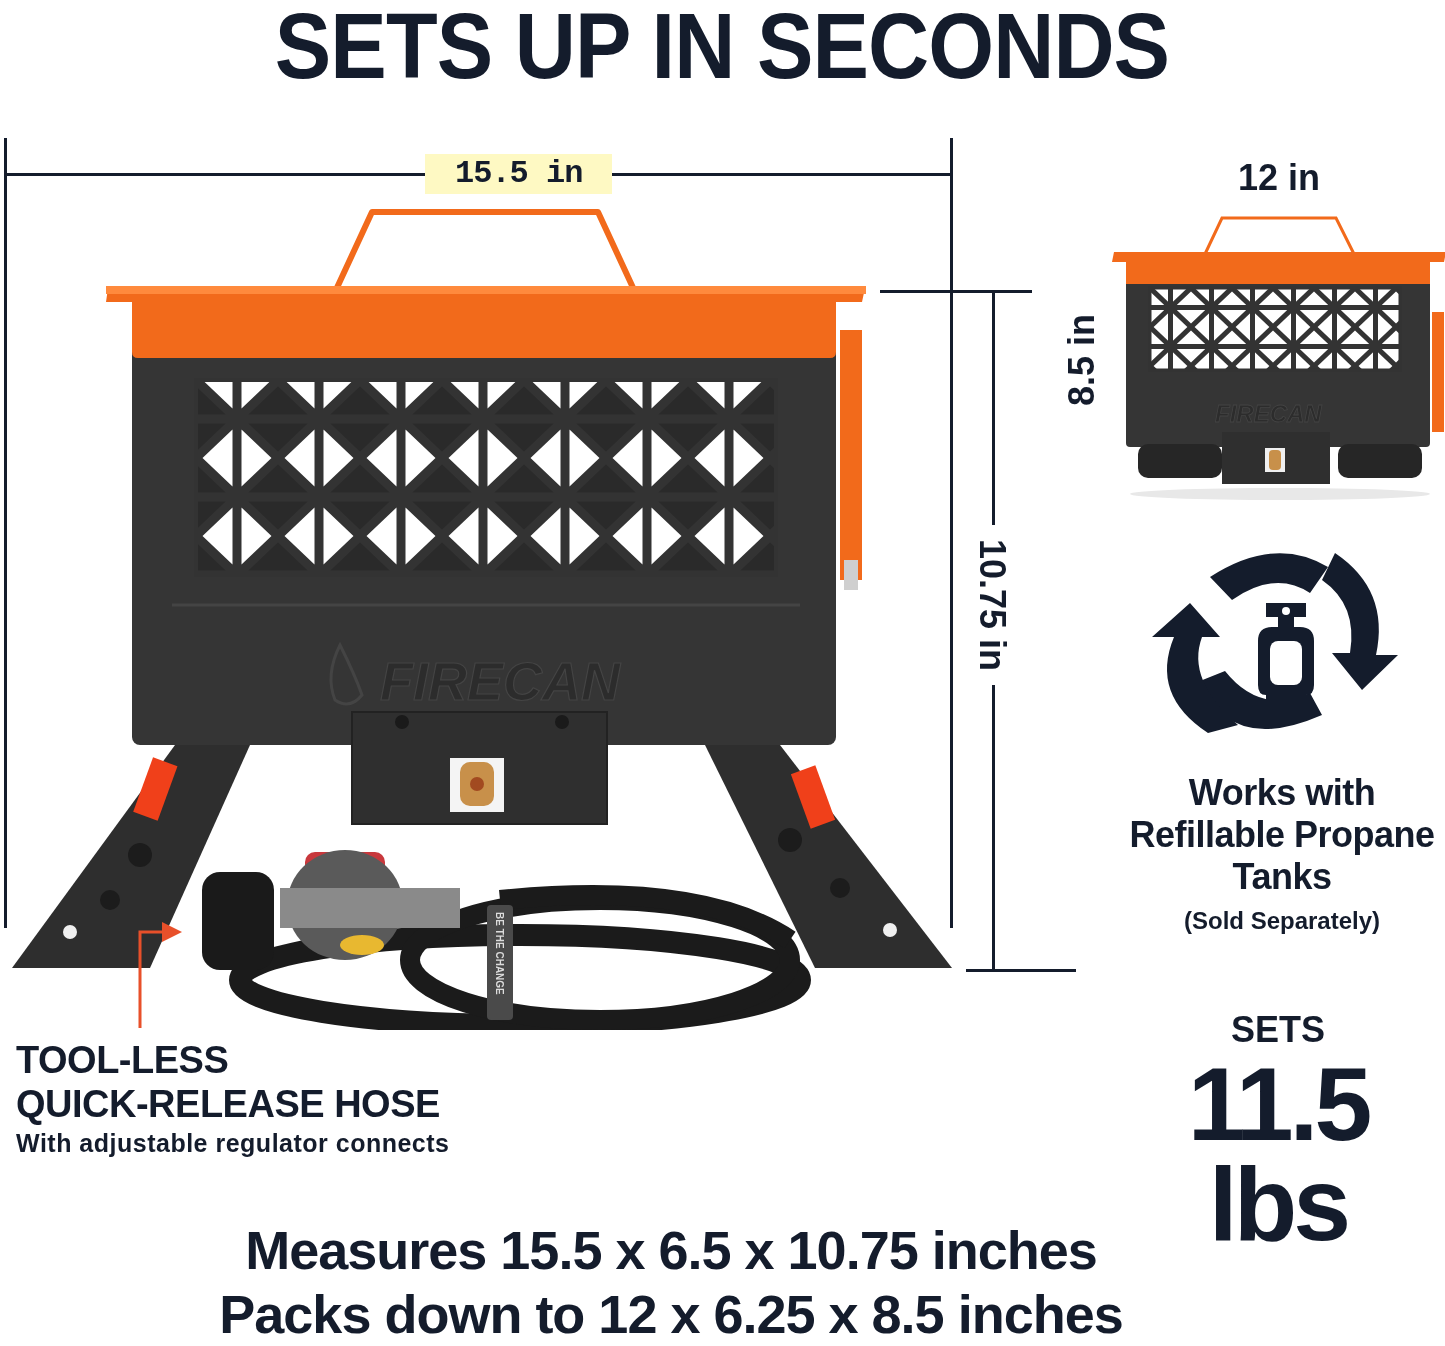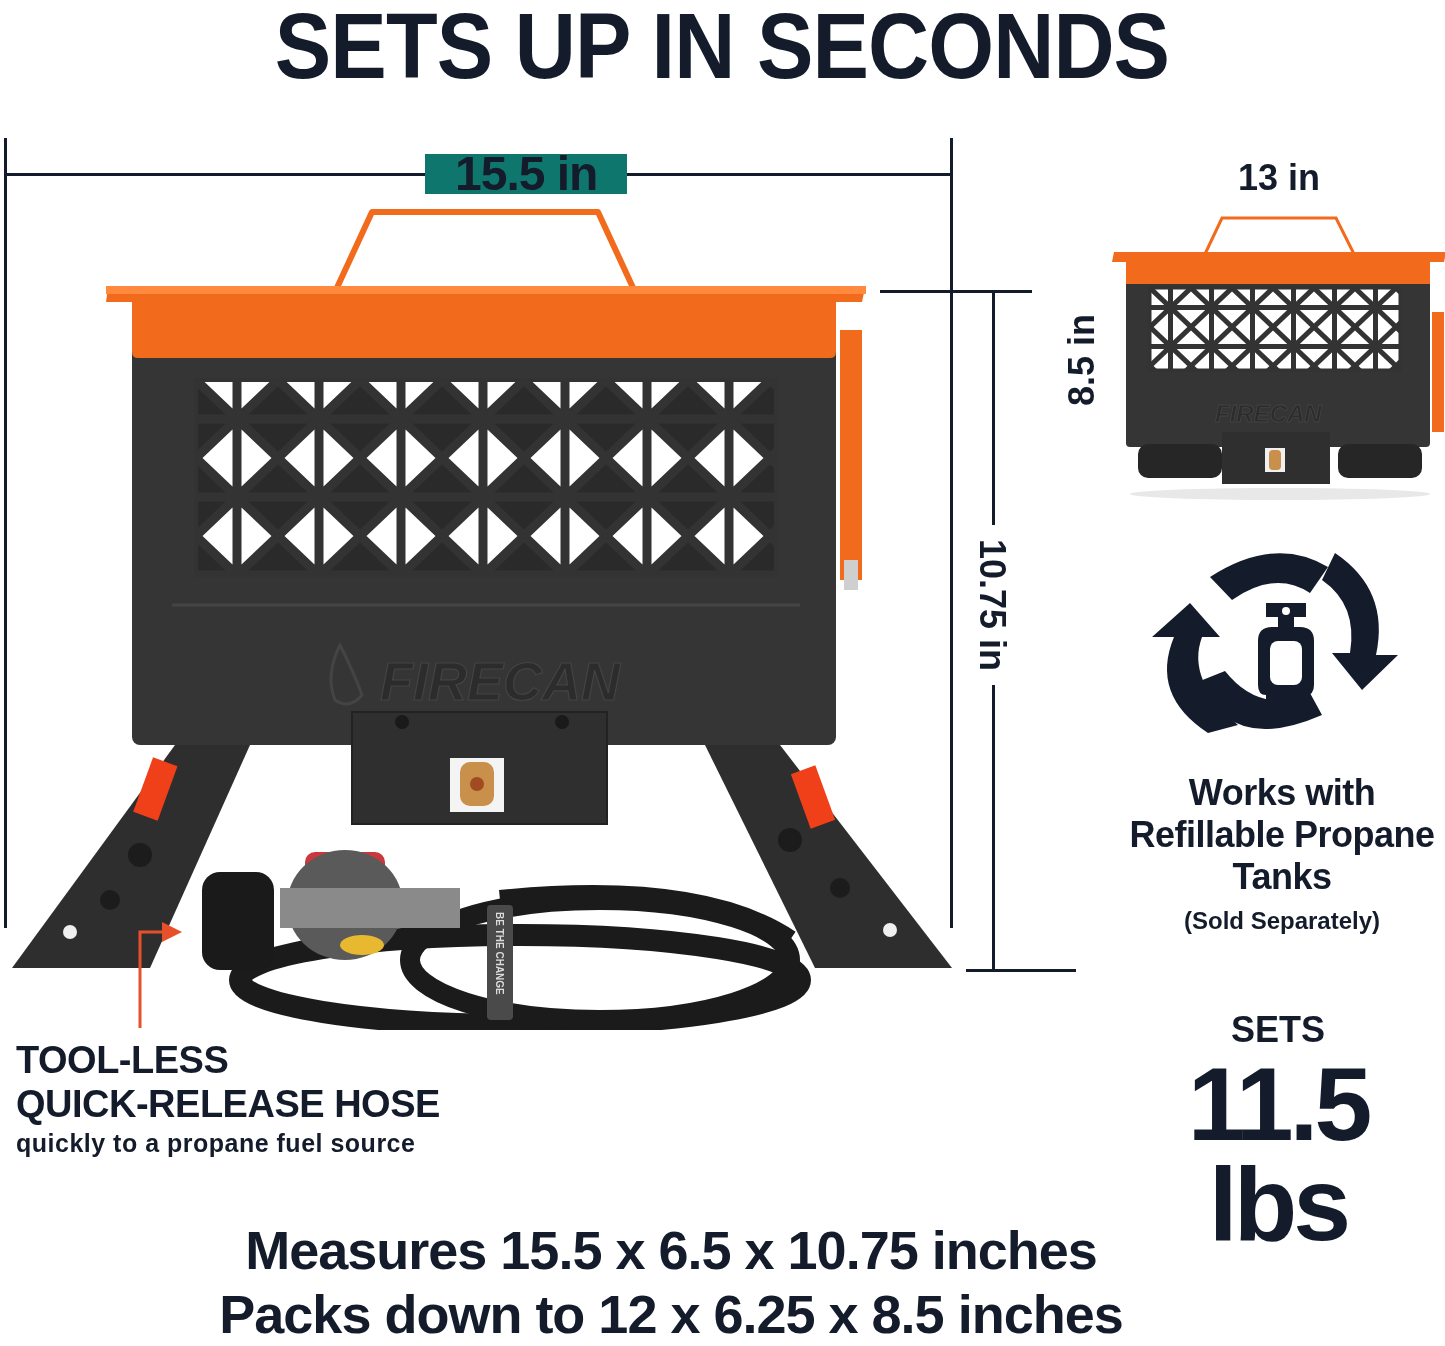--- a/index.html
+++ b/index.html
@@ -3,21 +3,21 @@
 <meta charset="utf-8">
 <style>
   html, body { margin:0; padding:0; background:#ffffff; }
   body { width:1445px; height:1346px; position:relative; overflow:hidden;
          font-family:"Liberation Sans", "DejaVu Sans", sans-serif; color:#141c2c; }
   .abs { position:absolute; }
 
   .headline { left:0; top:0; width:1460px; text-align:center; font-weight:700;
               font-size:92px; line-height:88px; letter-spacing:-1px; transform:scaleX(0.92); transform-origin:center top; }
 
-  .dim-label { font-weight:700; font-size:48px; line-height:40px; letter-spacing:-1px; background:#0f766e; padding:0 10px; }
+  .dim-label { font-weight:700; font-size:32px; line-height:40px; letter-spacing:-1px; background:#fef9c3; padding:0 10px;font-family:Liberation Mono, monospace; }
   .hline { height:3px; background:#141c2c; }
   .vline { width:3px; background:#141c2c; }
 
   .side-text { font-weight:700; font-size:36px; line-height:40px; white-space:nowrap; }
 
   .propane-text { width:320px; text-align:center; font-weight:700; }
   .propane-text .t1 { font-size:36px; line-height:42px; letter-spacing:-0.5px; }
   .propane-text .t2 { font-size:24px; line-height:34px; margin-top:6px; }
 
   .weight-only { width:300px; text-align:center; font-weight:700; font-size:36px; line-height:40px; }
@@ -102,21 +102,21 @@
     <text x="496" y="912" fill="#dcdcdc" font-family="Liberation Sans, sans-serif" font-size="10" font-weight="700" transform="rotate(90 496 912)">BE THE CHANGE</text>
     <ellipse cx="362" cy="945" rx="22" ry="10" fill="#e8b830"></ellipse>
   </g>
 </svg>
 
 <svg class="abs" style="left:134px; top:918px;" width="60" height="112" viewBox="0 0 60 112">
   <path d="M6 110 V14 H30" fill="none" stroke="#e8502a" stroke-width="3"></path>
   <path d="M28 4 L48 14 L28 24 Z" fill="#e8502a"></path>
 </svg>
 
-<div class="abs side-text" style="left:1238px; top:158px;">13 in</div>
+<div class="abs side-text" style="left:1238px; top:158px;">12 in</div>
 <div class="abs side-text" style="left:1022px; top:340px; width:120px; text-align:center; transform:rotate(-90deg);">8.5 in</div>
 <svg class="abs" style="left:1110px; top:212px;" width="335" height="290" viewBox="0 0 335 290">
   <defs>
     <pattern id="grate2" x="40" y="76" width="41" height="39" patternUnits="userSpaceOnUse">
       <rect width="41" height="39" fill="#ffffff"></rect>
       <path d="M0 0 L41 39 M41 0 L0 39 M20.5 0 V39 M0 19.5 H41" stroke="#333" stroke-width="5"></path>
     </pattern>
   </defs>
   <path d="M95 42 L112 6 L226 6 L244 42" fill="none" stroke="#f26a1b" stroke-width="3"></path>
   <rect x="16" y="50" width="304" height="185" rx="4" fill="#353535"></rect>
@@ -158,19 +158,19 @@
   <div class="t1">Tanks</div>
   <div class="t2">(Sold Separately)</div>
 </div>
 
 <div class="abs weight-only" style="left:1128px; top:1010px;">SETS</div>
 <div class="abs weight-big" style="left:1118px; top:1054px;text-align:center;">11.5 lbs</div>
 
 <div class="abs" style="left:16px; top:1038px; width:460px;">
   <div class="hose-title">TOOL-LESS</div>
   <div class="hose-title">QUICK-RELEASE HOSE</div>
-  <div class="hose-desc">quickly to a propane fuel source</div>
+  <div class="hose-desc">With adjustable regulator connects</div>
 </div>
 
 <div class="abs footer" style="left:0; top:1218px;">
   <div>Measures 15.5 x 6.5 x 10.75 inches</div>
   <div>Packs down to 12 x 6.25 x 8.5 inches</div>
 </div>
 
 </body></html>

